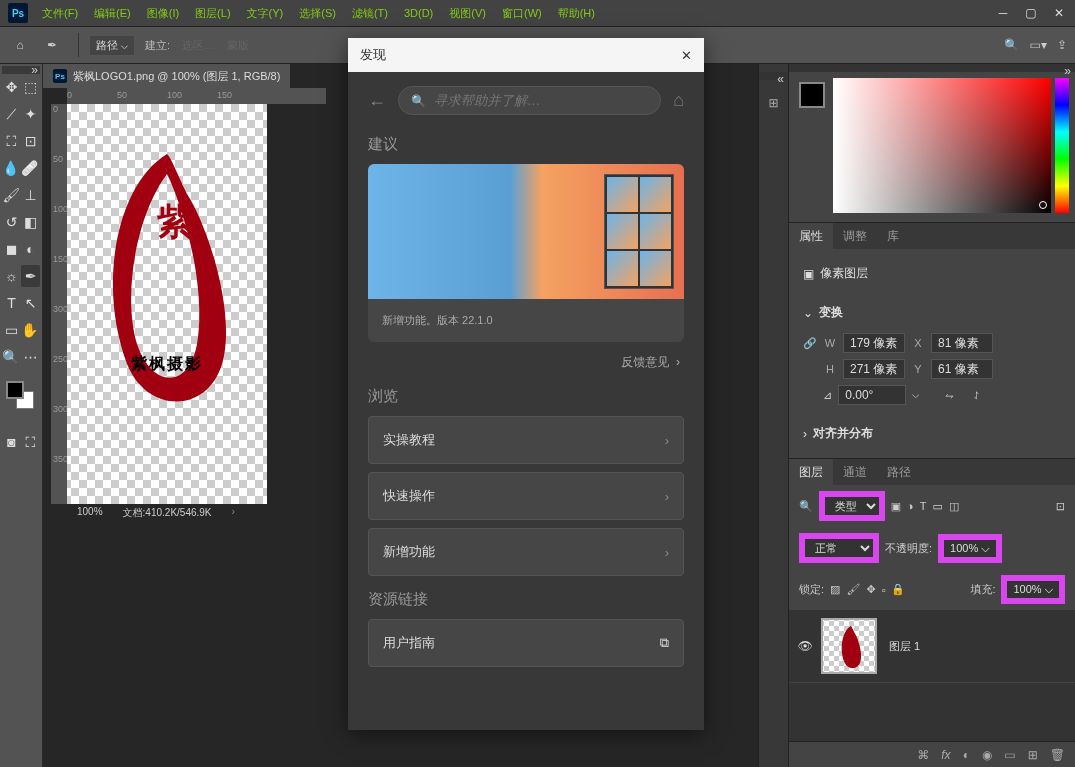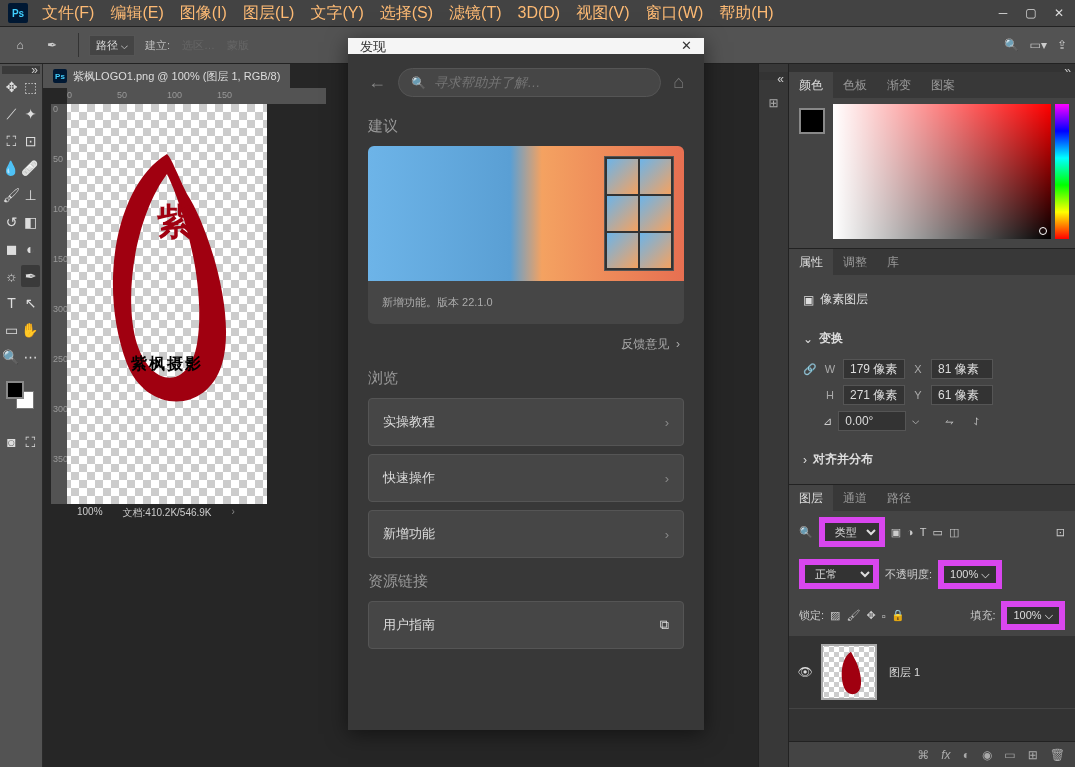--- a/index.html
+++ b/index.html
@@ -1,19 +1,19 @@
 <!DOCTYPE html>
 <html><head>
 <meta charset="utf-8">
 <style>
 *{margin:0;padding:0;box-sizing:border-box;font-family:"Microsoft YaHei",sans-serif;user-select:none}
 body{background:#323232;width:1075px;height:767px;overflow:hidden;color:#ccc;font-size:12px}
 .title-bar{height:26px;background:#434343;display:flex;align-items:center;padding:0 2px}
 .ps-logo{width:20px;height:20px;background:#001833;display:flex;align-items:center;justify-content:center;color:#40d0ff;font-size:10px;font-weight:bold;border-radius:2px;margin:0 6px}
-.menu-item{padding:3px 8px;color:#fdba74;font-size:16px;cursor:pointer}
+.menu-item{padding:3px 8px;color:#84cc16;font-size:11px;cursor:pointer}
 .spacer{flex:1}
 .win-btn{width:28px;height:22px;display:flex;align-items:center;justify-content:center;color:#ddd}
 .option-bar{height:38px;background:#535353;display:flex;align-items:center;padding:0 8px;border-top:1px solid #222;border-bottom:1px solid #222}
 .home-btn{width:24px;height:24px;display:flex;align-items:center;justify-content:center;margin-right:8px}
 .opt-sel{background:#444;color:#ddd;padding:2px 6px;border:1px solid #555;font-size:11px;margin:0 4px}
 .opt-label{color:#bbb;font-size:11px;margin:0 6px}
 .right-icons{display:flex;gap:10px}
 .main-area{display:flex;height:703px}
 .toolbox{width:43px;background:#535353;display:flex;flex-direction:column;padding:2px;border-right:1px solid #2a2a2a}
 .tb-collapse{height:8px;background:#3a3a3a;margin-bottom:2px;display:flex;justify-content:flex-end;align-items:center;padding-right:2px}
@@ -29,21 +29,21 @@
 .ruler-h{height:16px;background:#535353;margin-left:16px;position:relative;font-size:9px;color:#999}
 .ruler-h span{position:absolute;top:2px}
 .ruler-v{width:16px;background:#535353;float:left;height:400px;font-size:9px;color:#999;position:relative}
 .ruler-v span{position:absolute;left:2px}
 .canvas{margin-left:16px;width:200px;height:400px;background:repeating-conic-gradient(#ccc 0% 25%,#fff 0% 50%) 50%/16px 16px;position:relative;overflow:hidden}
 .logo{position:absolute;left:30px;top:40px;width:140px;height:280px}
 .brush-stroke{width:140px;height:280px}
 .logo-text{position:absolute;top:210px;width:140px;text-align:center;color:#000;font-size:16px;font-weight:bold;letter-spacing:2px}
 .status-bar{height:18px;background:#262626;color:#ccc;font-size:10px;padding:2px 10px;display:flex;gap:20px;margin-left:16px}
 .discover-panel{position:absolute;left:348px;top:38px;width:356px;height:692px;background:#383838;box-shadow:0 4px 20px rgba(0,0,0,0.5);z-index:100}
-.disc-header{height:16px;background:#f5f5f5;display:flex;justify-content:space-between;padding:0 12px;color:#333;font-size:13px}
+.disc-header{height:34px;background:#f5f5f5;display:flex;align-items:center;justify-content:space-between;padding:0 12px;color:#333;font-size:13px}
 .disc-body{padding:14px 20px;background:#383838}
 .disc-search-row{display:flex;align-items:center;gap:12px;margin-bottom:20px}
 .disc-back{color:#888;font-size:18px}
 .disc-search{flex:1;background:#464646;border:1px solid #555;border-radius:18px;padding:6px 12px;display:flex;align-items:center;gap:8px}
 .disc-search input{background:none;border:none;color:#aaa;outline:none;flex:1;font-style:italic}
 .disc-home{color:#777;font-size:18px}
 .disc-section{color:#999;font-size:15px;margin:14px 0 10px}
 .sugg-card{background:#464646;border-radius:6px;overflow:hidden;margin-bottom:12px}
 .sugg-img{height:135px;background:linear-gradient(90deg,#6db4e8 0%,#5a9fd4 45%,#f4a261 55%,#e76f51 100%);position:relative}
 .sugg-overlay{position:absolute;right:10px;top:10px;width:70px;height:115px;background:#333;border:1px solid #555;display:grid;grid-template-columns:1fr 1fr;gap:2px;padding:2px}
@@ -216,26 +216,20 @@
     </div>
   </div>
 
   <div class="side-strip">
     <div class="rp-collapse" style="width:100%">«</div>
     <span class="icon" style="margin-top:16px;color:#aaa">⊞</span>
   </div>
 
   <div class="right-panels">
     <div class="rp-collapse">»</div>
-    <div class="panel-tabs">
-      <div class="panel-tab active">颜色</div>
-      <div class="panel-tab">色板</div>
-      <div class="panel-tab">渐变</div>
-      <div class="panel-tab">图案</div>
-    </div>
     <div class="color-panel">
       <div>
           <div class="color-swatch-sm"></div>
         </div>
       <div class="color-picker">
           <div style="position:absolute;right:4px;bottom:4px;width:8px;height:8px;border:1px solid #fff;border-radius:50%"></div>
         </div>
       <div class="hue-bar"></div>
     </div>
 

